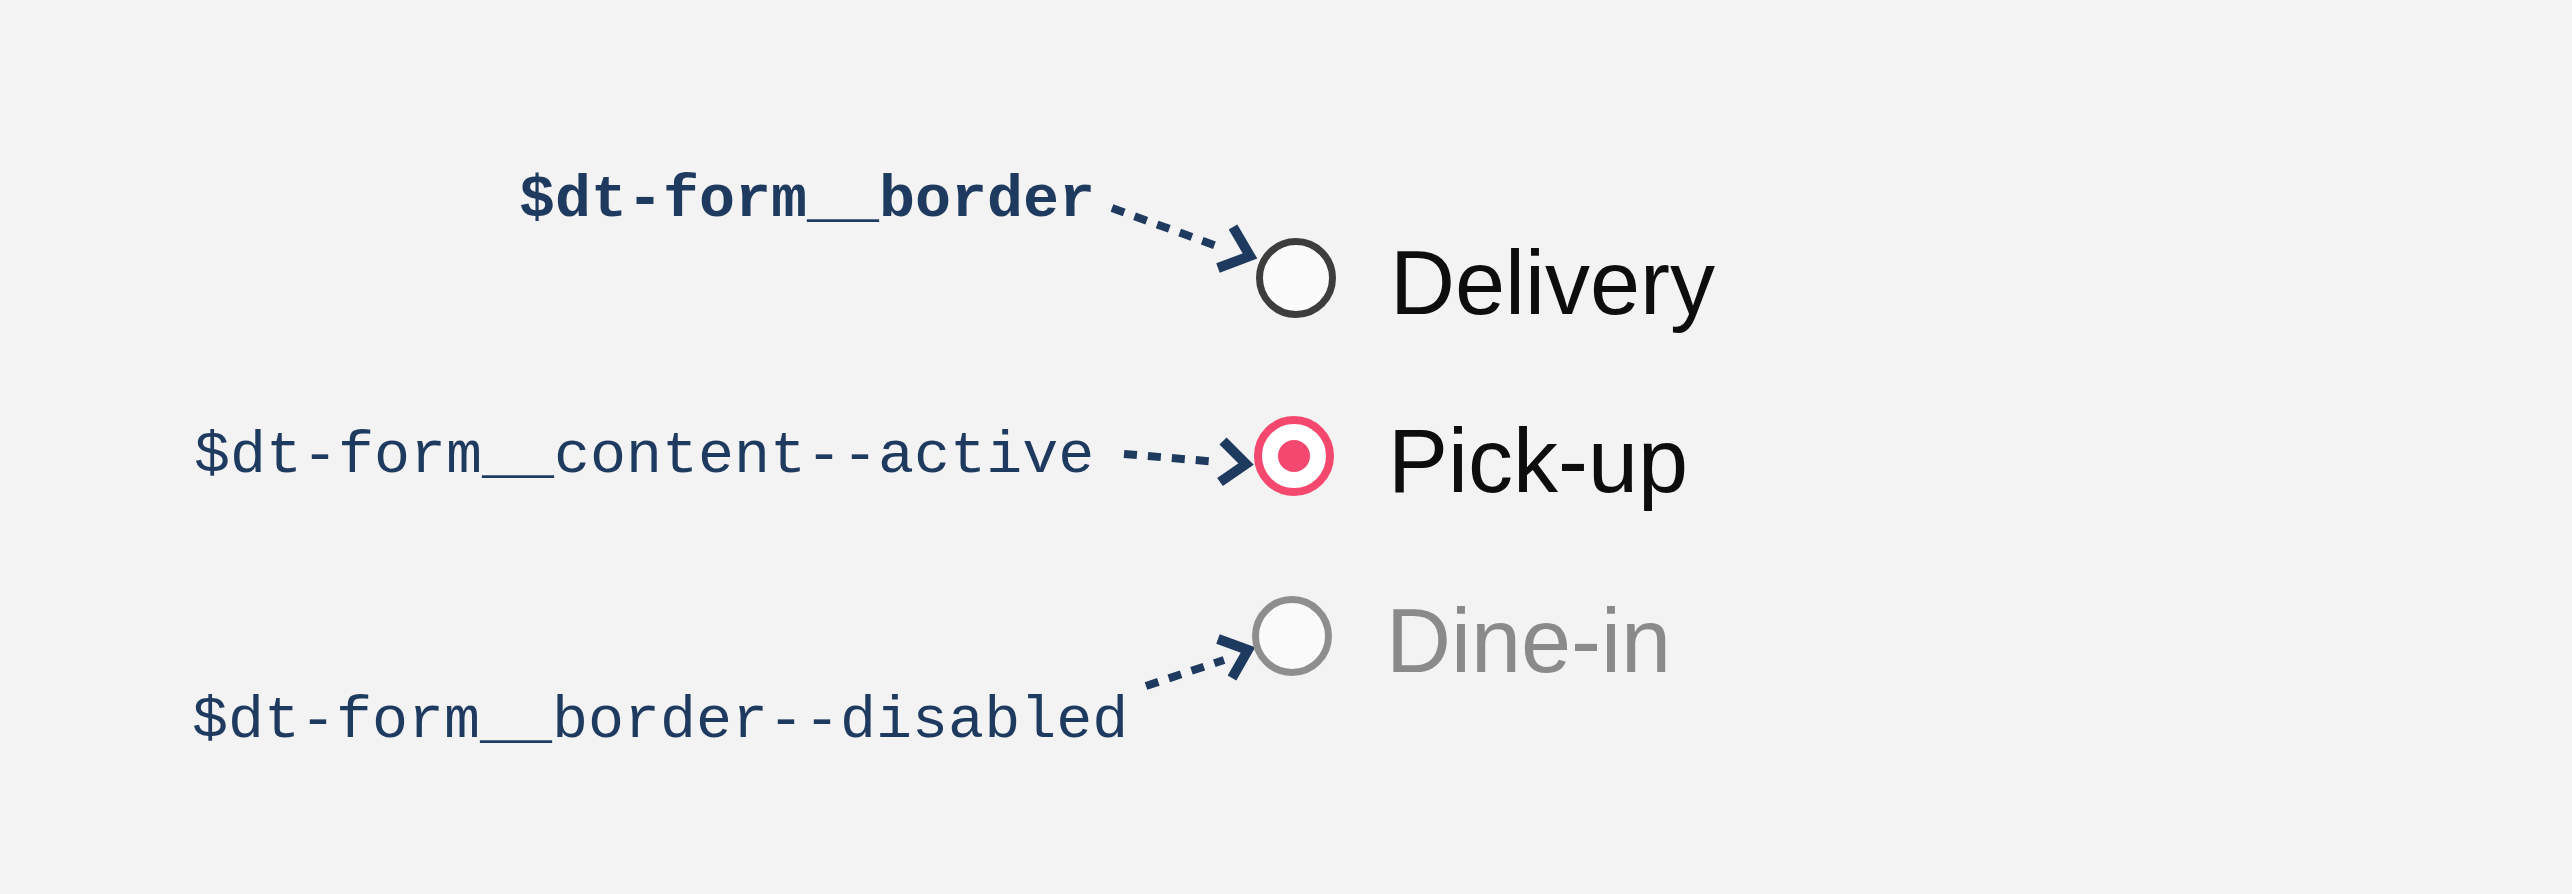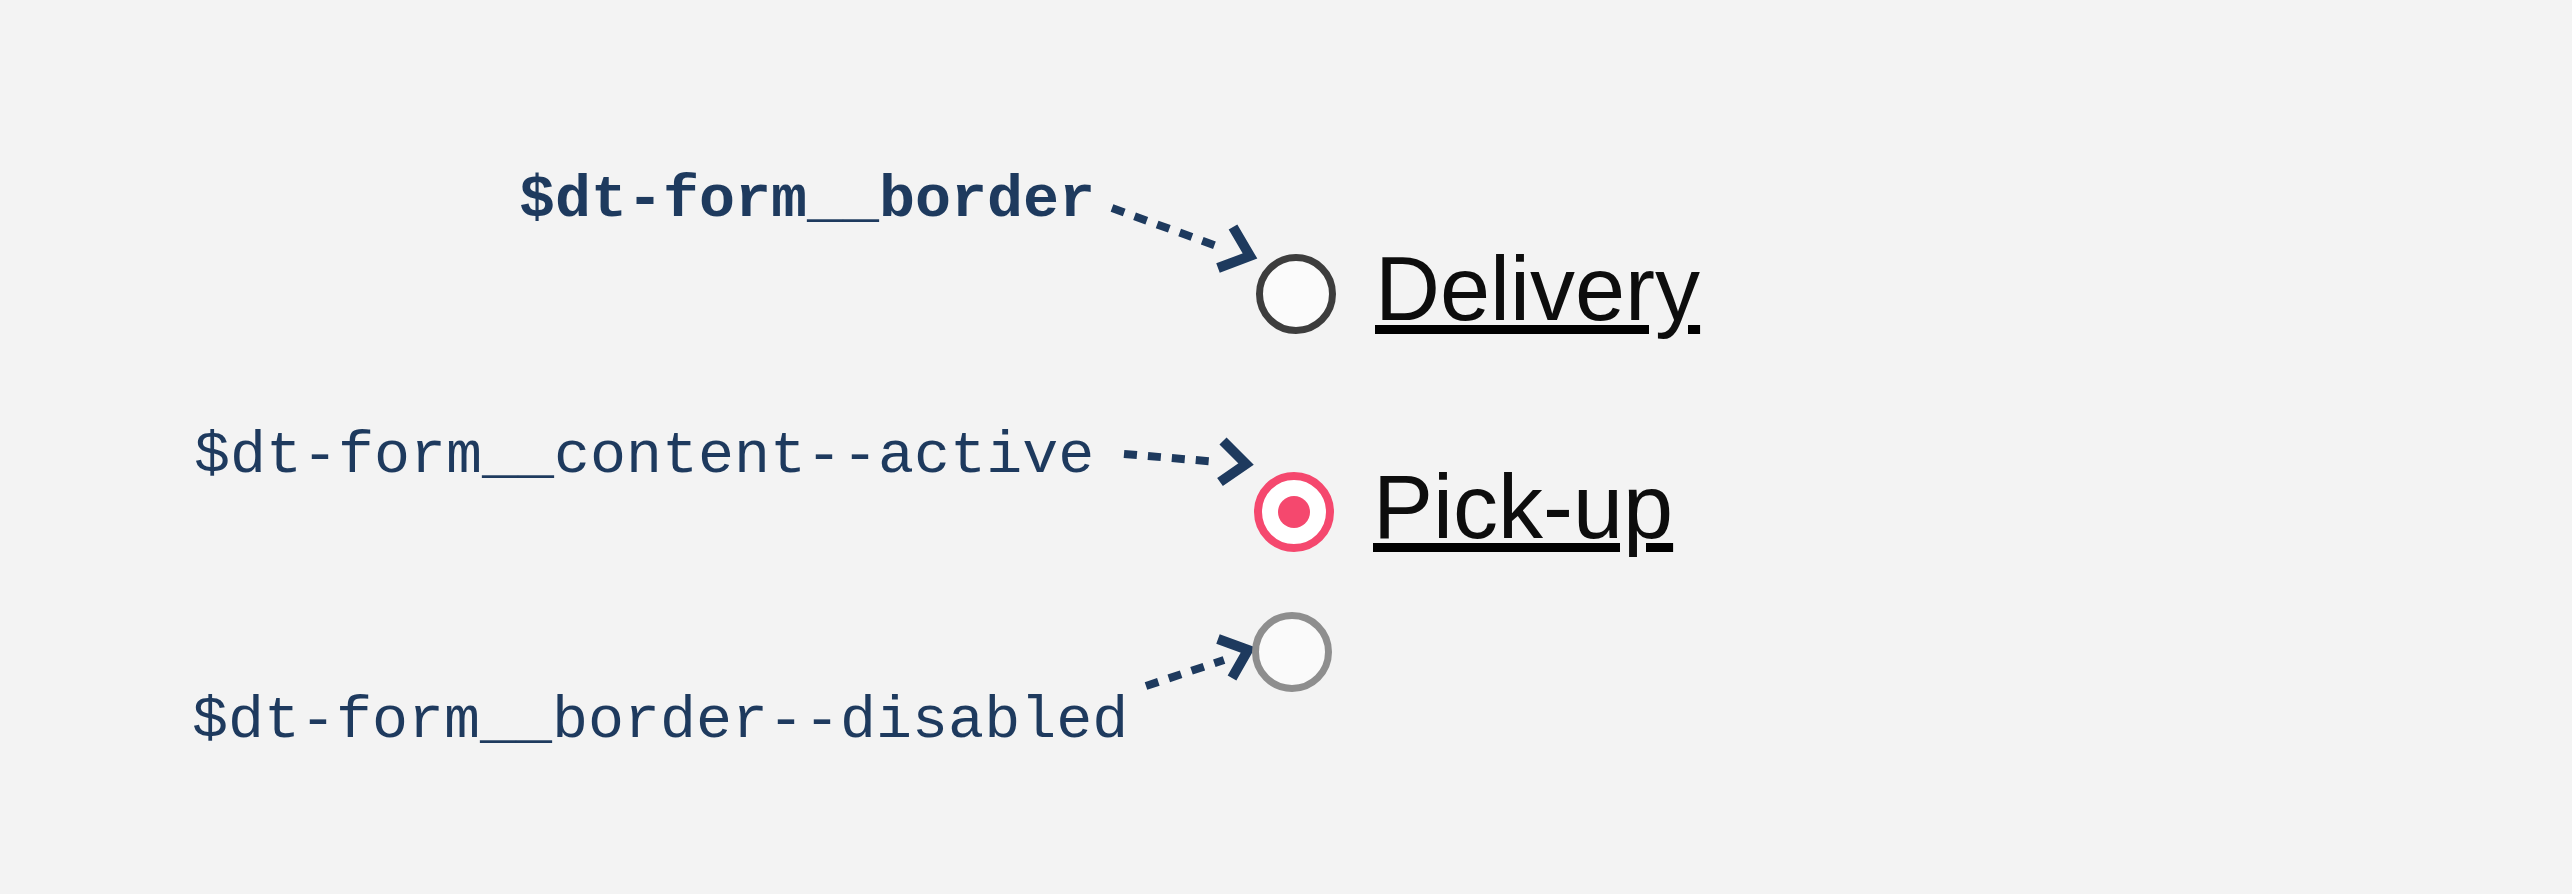--- a/index.html
+++ b/index.html
@@ -35,27 +35,26 @@
     color: var(--annotation, #1e3a5e);
   }
   #arrow-border          { left: 1104px; top: 196px; }
   #arrow-content-active  { left: 1116px; top: 432px; }
   #arrow-border-disabled { left: 1138px; top: 622px; }
 
   
   .option {
     position: absolute;
     display: flex;
-    align-items: flex-end;
-    gap: 39px;
+    align-items: flex-start;
+    gap: 54px;
     height: 96px;
-    text-decoration: underline;
   }
   #option-delivery { left: 1256px; top: 238px; }
-  #option-pickup   { left: 1254px; top: 416px; margin-top: 40px; }
+  #option-pickup   { left: 1254px; top: 416px; }
   #option-dinein   { left: 1252px; top: 596px; }
 
   .radio {
     box-sizing: border-box;
     width: 80px;
     height: 80px;
     border-radius: 50%;
     flex: none;
   }
   .radio.default {
@@ -123,15 +122,16 @@
 
   <div class="option" id="option-pickup">
     <span class="radio active" role="radio" aria-checked="true">
       <span class="dot"></span>
     </span>
     <span class="option-label">Pick-up</span>
   </div>
 
   <div class="option" id="option-dinein">
     <span class="radio disabled" role="radio" aria-checked="false" aria-disabled="true"></span>
+    <span class="option-label disabled">Dine-in</span>
   </div>
 
 </div>
 
 </body></html>

